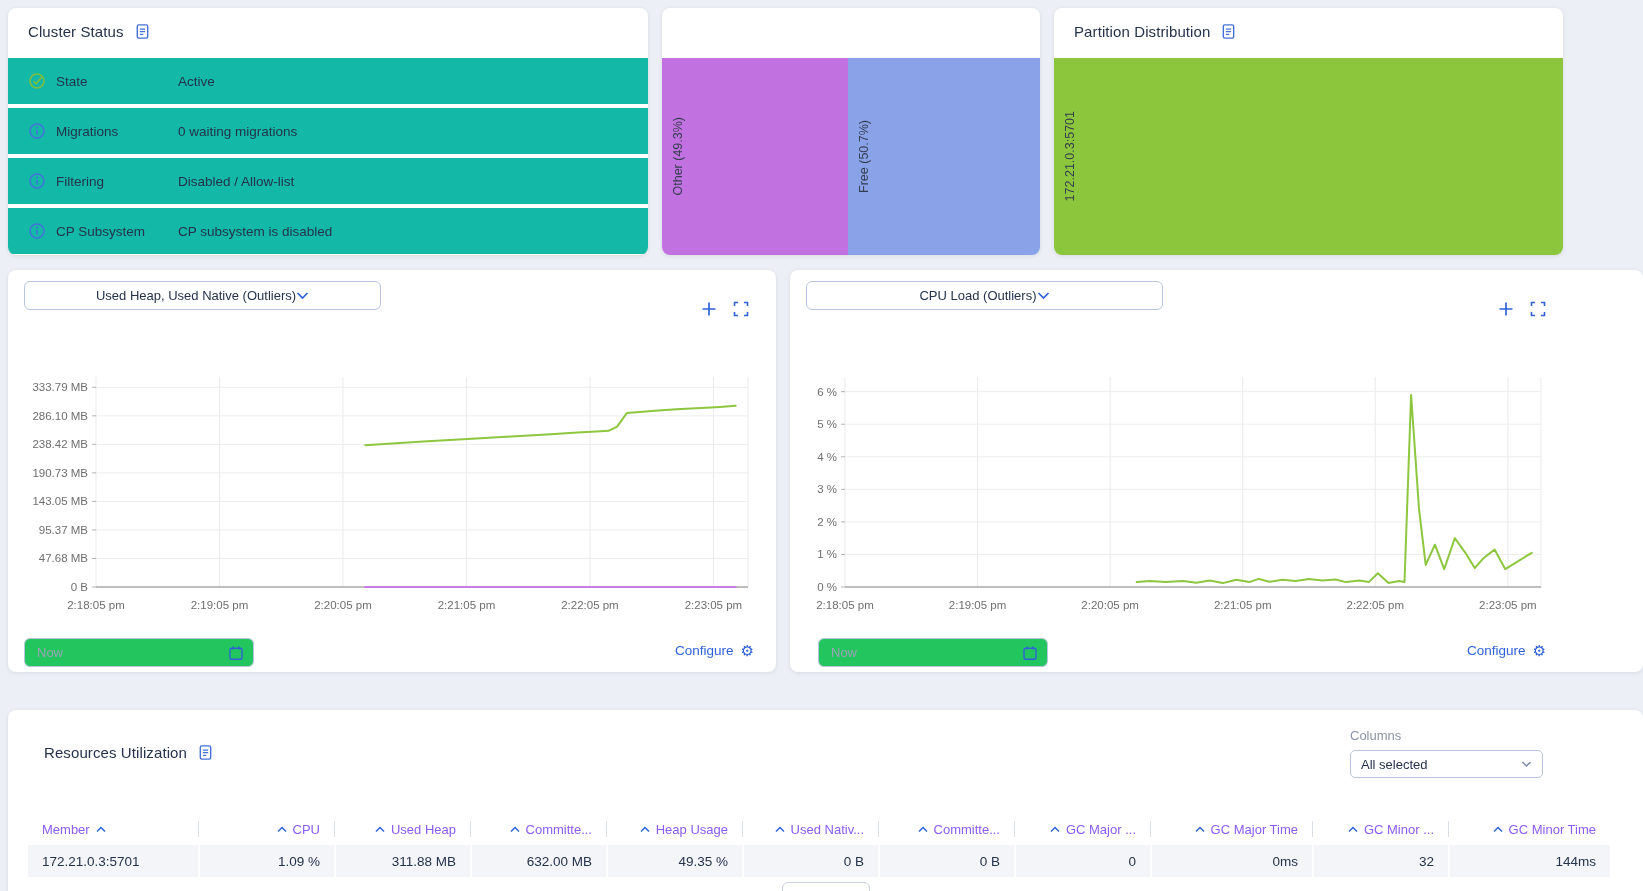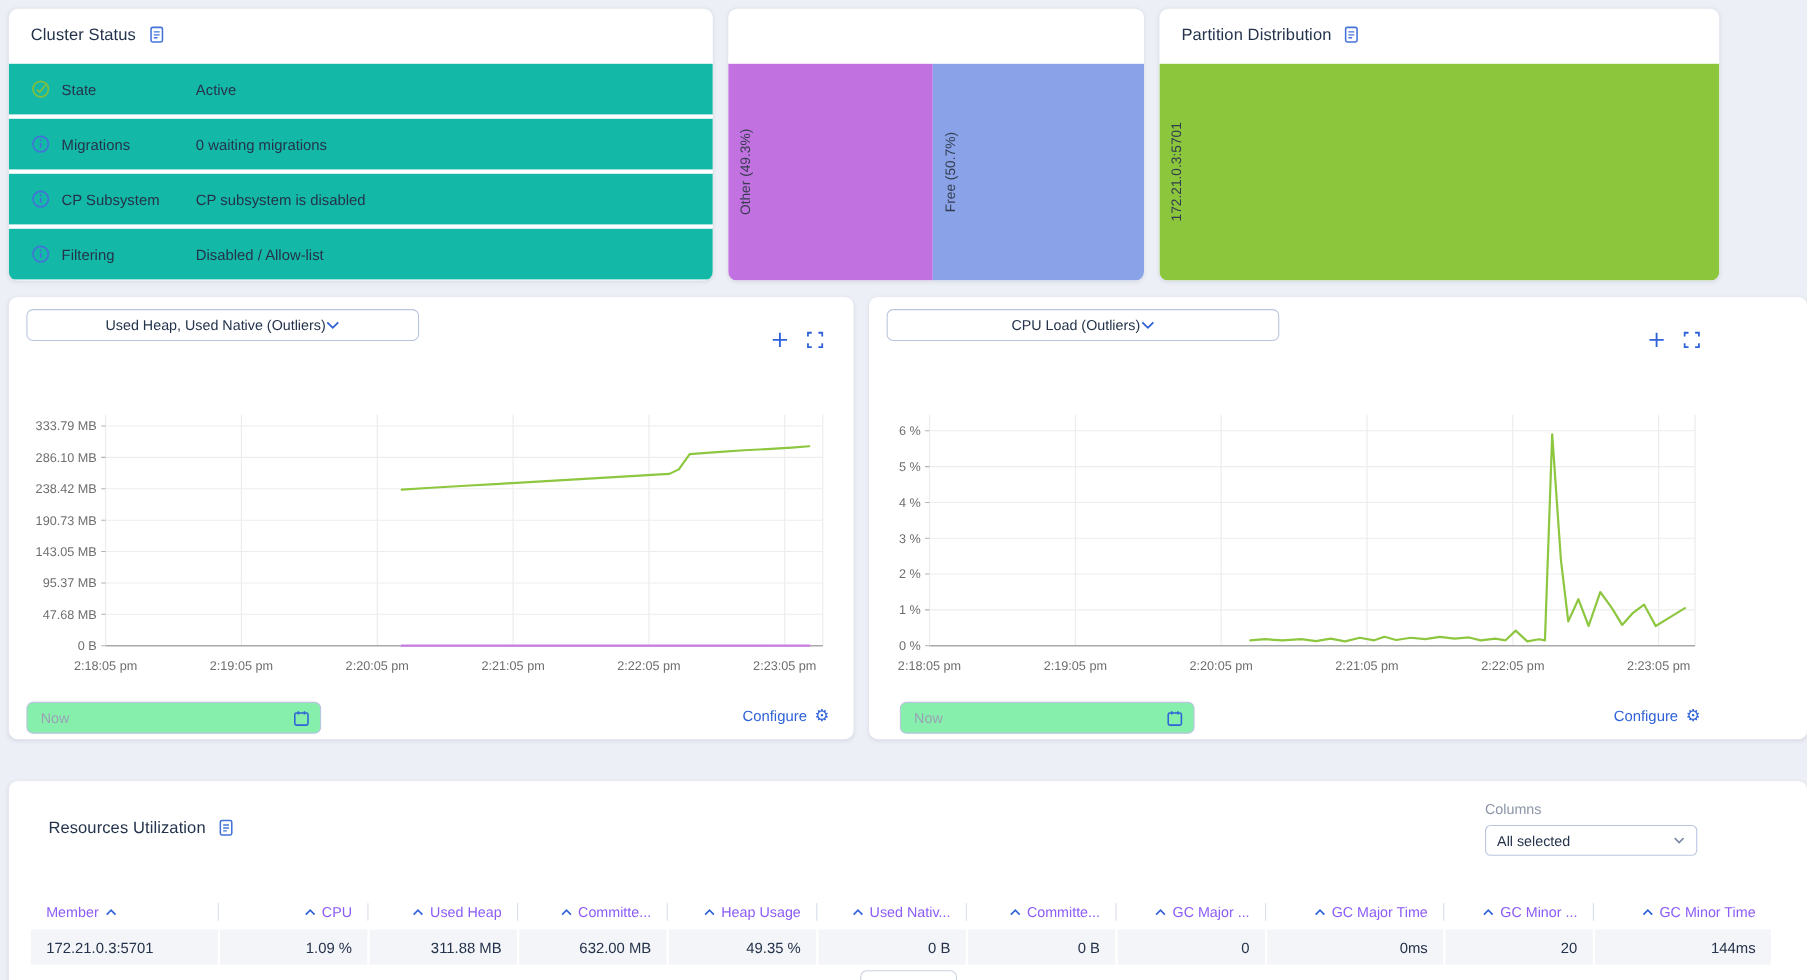--- a/index.html
+++ b/index.html
@@ -52,22 +52,22 @@
     position:absolute; left:16px; top:11px; width:357px; height:29px;
     border:1px solid #b9c5df; border-radius:6px; background:#fff;
     display:flex; align-items:center; justify-content:center;
     padding:0 12px; font-size:13px; color:#24334b; cursor:pointer;
   }
   .icon-btn { position:absolute; top:30px; width:18px; height:18px; cursor:pointer; }
   #card-chart-0 .plus-btn { right:58px; }  #card-chart-0 .expand-btn { right:26px; }
   #card-chart-1 .plus-btn { right:128px; } #card-chart-1 .expand-btn { right:96px; }
   .chart-svg-host { position:absolute; left:12px; top:95px; }
   .time-input-wrap {
-    position:absolute; left:16px; top:368px; width:268px; height:29px;
-    border:1px solid #b9c5df; border-radius:6px; background:#86efac;
+    position:absolute; left:16px; top:368px; width:230px; height:29px;
+    border:1px solid #b9c5df; border-radius:6px; background:#22c55e;
   }
   #card-chart-1 .time-input-wrap { left:28px; }
   .time-input {
     width:100%; height:100%; border:none; outline:none; background:transparent;
     padding:0 34px 0 12px; font-size:13px; font-family:"Liberation Sans",sans-serif; color:#24334b;
   }
   .time-input::placeholder { color:#9aa3b5; opacity:1; }
   .calendar-icon { position:absolute; right:9px; top:6px; width:16px; height:16px; }
   .configure { position:absolute; top:373px; display:flex; align-items:center; gap:7px;
     color:#2f62d8; font-size:13.5px; cursor:pointer; text-decoration:none; }
@@ -138,33 +138,33 @@
         <span class="status-value">0 waiting migrations</span>
       </div>
       <div class="status-row">
         <span class="status-icon">
           <svg viewBox="0 0 18 18">
             <circle cx="9" cy="9" r="7" fill="none" stroke="#4472d9" stroke-width="1.5"></circle>
             <line x1="9" y1="8.1" x2="9" y2="12.4" stroke="#4472d9" stroke-width="1.6"></line>
             <circle cx="9" cy="5.6" r="1" fill="#4472d9"></circle>
           </svg>
         </span>
-        <span class="status-label">CP Subsystem</span>
-        <span class="status-value">CP subsystem is disabled</span>
+        <span class="status-label">Filtering</span>
+        <span class="status-value">Disabled / Allow-list</span>
       </div>
       <div class="status-row">
         <span class="status-icon">
           <svg viewBox="0 0 18 18">
             <circle cx="9" cy="9" r="7" fill="none" stroke="#4472d9" stroke-width="1.5"></circle>
             <line x1="9" y1="8.1" x2="9" y2="12.4" stroke="#4472d9" stroke-width="1.6"></line>
             <circle cx="9" cy="5.6" r="1" fill="#4472d9"></circle>
           </svg>
         </span>
-        <span class="status-label">Filtering</span>
-        <span class="status-value">Disabled / Allow-list</span>
+        <span class="status-label">CP Subsystem</span>
+        <span class="status-value">CP subsystem is disabled</span>
       </div>
     </div>
 </div>
 
 <div class="card" id="card-heap">
   <div class="segments">
       <div class="segment" style="width: 49.3%; background: rgb(194, 114, 224);">
         <span class="segment-label">Other (49.3%)</span>
       </div>
       <div class="segment" style="width: 50.7%; background: rgb(138, 163, 232);">
@@ -476,17 +476,17 @@
   <div class="table-grid" id="table-body-row" style="grid-template-columns: 170px 134px 134px 134px 134px 134px 134px 134px 160px 134px 160px;">
       <div class="td first">172.21.0.3:5701</div>
       <div class="td">1.09 %</div>
       <div class="td">311.88 MB</div>
       <div class="td">632.00 MB</div>
       <div class="td">49.35 %</div>
       <div class="td">0 B</div>
       <div class="td">0 B</div>
       <div class="td">0</div>
       <div class="td">0ms</div>
-      <div class="td">20</div>
+      <div class="td">32</div>
       <div class="td">144ms</div>
     </div>
   <div class="pagination-stub"></div>
 </div>
 
 </body></html>

